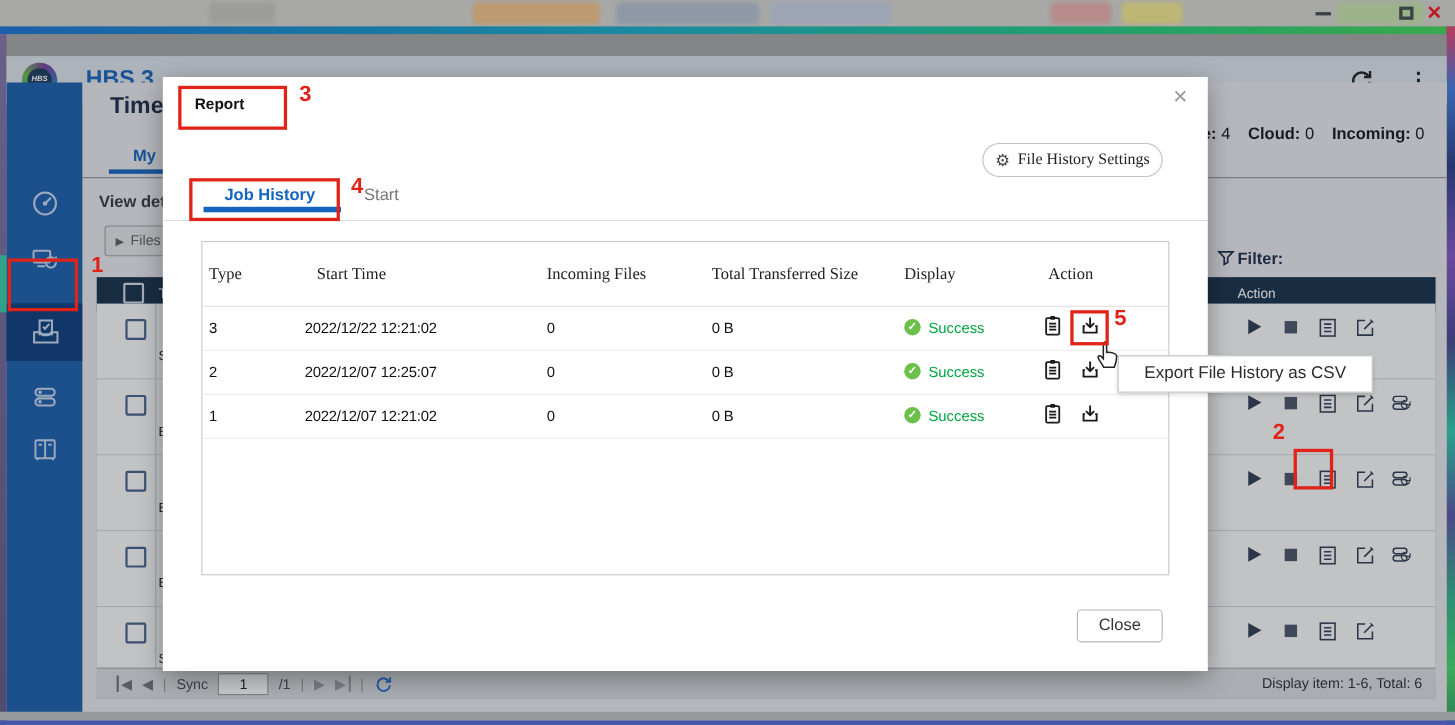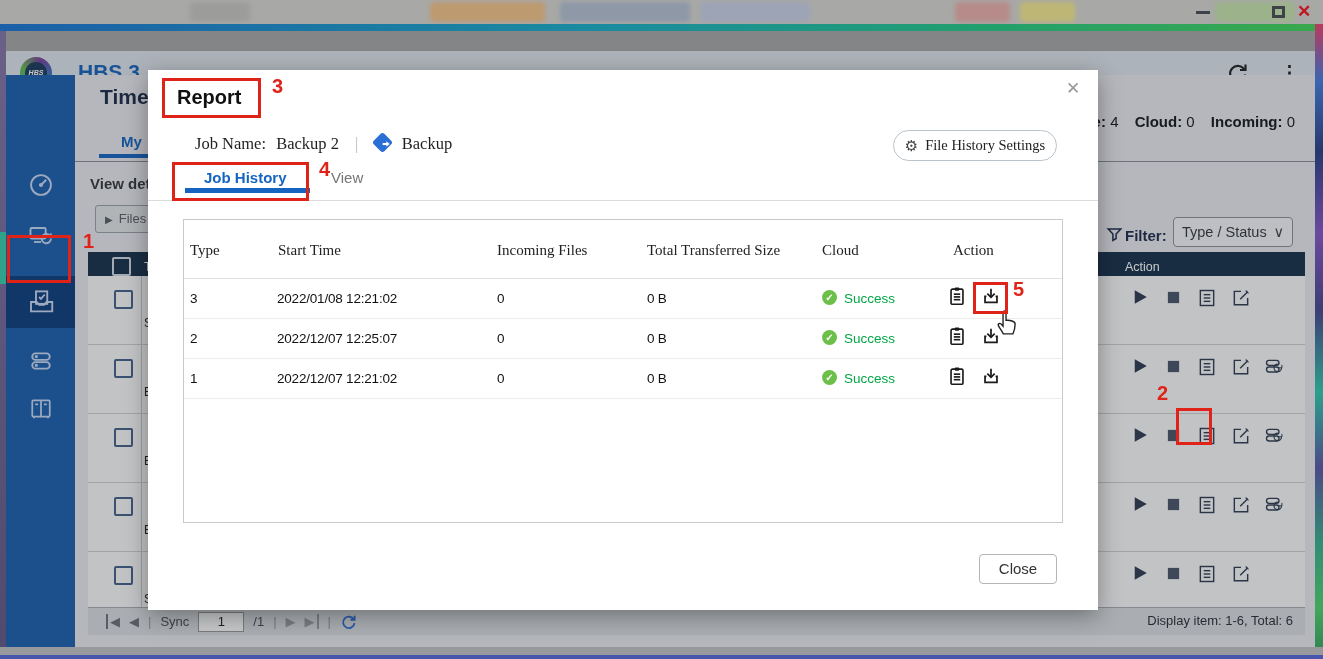--- a/index.html
+++ b/index.html
@@ -59,21 +59,21 @@
            color:#4a4e54;font-size:13px;display:flex;align-items:center;gap:9px;padding-left:18px;}
   .pg-box{width:46px;height:20px;border:1px solid #999;background:#fff;text-align:center;line-height:18px;color:#222;}
   .pg-div{color:#999;}
   .display-sum{right:22px;top:538px;font-size:13px;color:#2b2e33;}
   
   .overlay{left:6px;top:31px;width:1309px;height:616px;background:rgba(30,36,44,0.25);z-index:50;}
   
   .modal{left:148px;top:70px;width:950px;height:540px;background:#fff;z-index:100;
          box-shadow:0 6px 22px rgba(0,0,0,.35);}
   .modal-close{left:918px;top:8px;font-size:17px;color:#999;}
-  .modal-title{left:29px;top:16px;font-size:20px;font-weight:bold;color:#101010;}
+  .modal-title{left:29px;top:16px;font-size:14px;font-weight:bold;color:#101010;}
   .jobname-row{top:64px;left:47px;font-size:16.5px;color:#1f1f1f;}
   .pipe{color:#bbb;padding:0 12px;}
   .diamond{width:15px;height:15px;background:#2a6fd6;border-radius:3px;transform:rotate(45deg);display:inline-block;}
   .fhs-btn{left:745px;top:60px;width:164px;height:31px;border:1px solid #b9c3cc;border-radius:16px;background:#fff;
            display:flex;align-items:center;justify-content:center;gap:7px;font-size:14.5px;color:#222;}
   .mtab-active{left:56px;top:99px;font-size:15px;font-weight:bold;color:#1565c0;}
   .mtab-underline{left:37px;top:118px;width:125px;height:5px;background:#1565c0;}
   .mtab-logs{left:183px;top:99px;font-size:15px;color:#757575;}
   .modal-hair{left:0;top:130px;width:950px;height:1px;background:#dcdcdc;}
   .mtable{left:35px;top:149px;width:880px;height:304px;border:1px solid #c9c9c9;background:#fff;}
@@ -203,24 +203,20 @@
     <div class="abs view-details">View details</div>
     <div class="abs start-btn">
       <span style="font-size:10px;margin-right:6px;">▶</span><span>Files</span>
     </div>
     <div class="abs" style="left:1030px;top:150px">
       <svg width="19" height="19" viewBox="0 0 24 24" fill="none" stroke="#1c2b4a" stroke-width="1.9">
         <path d="M4 5 h16 l-6 6.5 v5.5 l-4 2.5 v-8 z"></path>
       </svg>
     </div>
     <div class="abs filter-label">Filter:</div>
-    <div class="abs dropdown">
-      <span>Type / Status</span>
-      <span style="color:#444;">∨</span>
-    </div>
 
     <div class="abs grid-frame"></div>
     <div class="abs grid-head">
       <div class="abs bg-check" style="left:24px;top:5px;border-color:#cfd8e2;"></div>
       <div class="abs" style="left:56px;top:8px">Type</div>
       <div class="abs" style="left:1037px;top:8px">Action</div>
     </div>
 
     <div class="abs bg-row" style="top:201px">
       <div class="abs bg-check" style="left:26px;top:14px"></div>
@@ -444,54 +440,44 @@
     </div>
     <div class="abs display-sum">Display item: 1-6, Total: 6</div>
   </div>
 
   <div class="abs overlay"></div>
 
   <div class="abs modal">
     <div class="abs modal-close">✕</div>
     <div class="abs modal-title">Report</div>
 
-    <div class="abs jobname-row serif">
-      <span>Job Name:</span>
-      <span style="margin-left:6px;">Backup 2</span>
-      <span class="pipe">|</span>
-      <span class="diamond" style="position:relative;top:1px;"></span>
-      <svg width="12" height="12" viewBox="0 0 18 18" style="display:inline-block;position:relative;left:-13.5px;top:1px;">
-        <polygon points="4,7.6 9.5,7.6 9.5,5 14.5,9 9.5,13 9.5,10.4 4,10.4" fill="#fff"></polygon>
-      </svg>
-      <span style="margin-left:-8px;">Backup</span>
-    </div>
 
     <div class="abs fhs-btn serif">
       <span style="font-family:'DejaVu Sans',sans-serif;font-size:15px;color:#444;">⚙</span>
       <span>File History Settings</span>
     </div>
 
     <div class="abs mtab-active">Job History</div>
     <div class="abs mtab-underline"></div>
-    <div class="abs mtab-logs">View</div>
+    <div class="abs mtab-logs">Start</div>
     <div class="abs modal-hair"></div>
 
     <div class="abs mtable"></div>
 
     <div class="abs mth serif" style="left:42px">Type</div>
-    <div class="abs mth serif" style="left:130px">Start Time</div>
+    <div class="abs mth serif" style="left:140px">Start Time</div>
     <div class="abs mth serif" style="left:349px">Incoming Files</div>
     <div class="abs mth serif" style="left:499px">Total Transferred Size</div>
-    <div class="abs mth serif" style="left:674px">Cloud</div>
+    <div class="abs mth serif" style="left:674px">Display</div>
     <div class="abs mth serif" style="left:805px">Action</div>
     <div class="abs mth-line"></div>
 
     <div>
       <div class="abs mcell" style="left:42px;top:221px">3</div>
-      <div class="abs mcell" style="left:129px;top:221px">2022/01/08 12:21:02</div>
+      <div class="abs mcell" style="left:129px;top:221px">2022/12/22 12:21:02</div>
       <div class="abs mcell" style="left:349px;top:221px">0</div>
       <div class="abs mcell" style="left:499px;top:221px">0 B</div>
       <div class="abs succ-badge" style="left:674px;top:220px">✓</div>
       <div class="abs succ-text" style="left:696px;top:221px">Success</div>
       <div class="abs" style="left:798px;top:215px">
         <svg width="22" height="22" viewBox="0 0 24 24" fill="none" stroke="#1b1b1b" stroke-width="1.8">
             <rect x="5.5" y="4.5" width="13" height="16.5" rx="1.5"></rect>
             <rect x="9.5" y="2.6" width="5" height="3.6" rx="1" fill="#1b1b1b" stroke="none"></rect>
             <line x1="8.5" y1="10" x2="15.5" y2="10"></line>
             <line x1="8.5" y1="13" x2="15.5" y2="13"></line>
@@ -556,20 +542,21 @@
             <polyline points="8,9.5 12,13.5 16,9.5"></polyline>
             <path d="M4.5 12.5 h2.5 M17 12.5 h2.5 M5.5 12.5 v6.5 h13 v-6.5"></path>
           </svg>
       </div>
     </div>
     <div class="abs mrow-line" style="top:328px"></div>
 
     <div class="abs close-btn">Close</div>
   </div>
 
+  <div class="abs tooltip">Export File History as CSV</div>
 
   <div class="abs hand" style="left:994px;top:306px">
     <svg width="26" height="30" viewBox="0 0 24 28">
       <path d="M8.6 26 C7.6 24.2 6.2 21.9 5 20.2 C3.9 18.6 3.4 17.3 4.2 16.6 C5 15.9 6.3 16.4 7.2 17.5 L8.3 18.8 L8.3 6.2 C8.3 4.2 11.1 4.2 11.1 6.2 L11.1 13.4 C14.8 13.1 19.6 14.2 19.6 16.8 C19.6 20 18.7 23.2 17.6 26 Z" fill="#ffffff" stroke="#222" stroke-width="1.3"></path>
     </svg>
   </div>
 
   <div class="abs ann-box" style="left:7px;top:235px;width:64px;height:48px;"></div>
   <div class="abs ann-num" style="left:83px;top:230px;">1</div>
 

